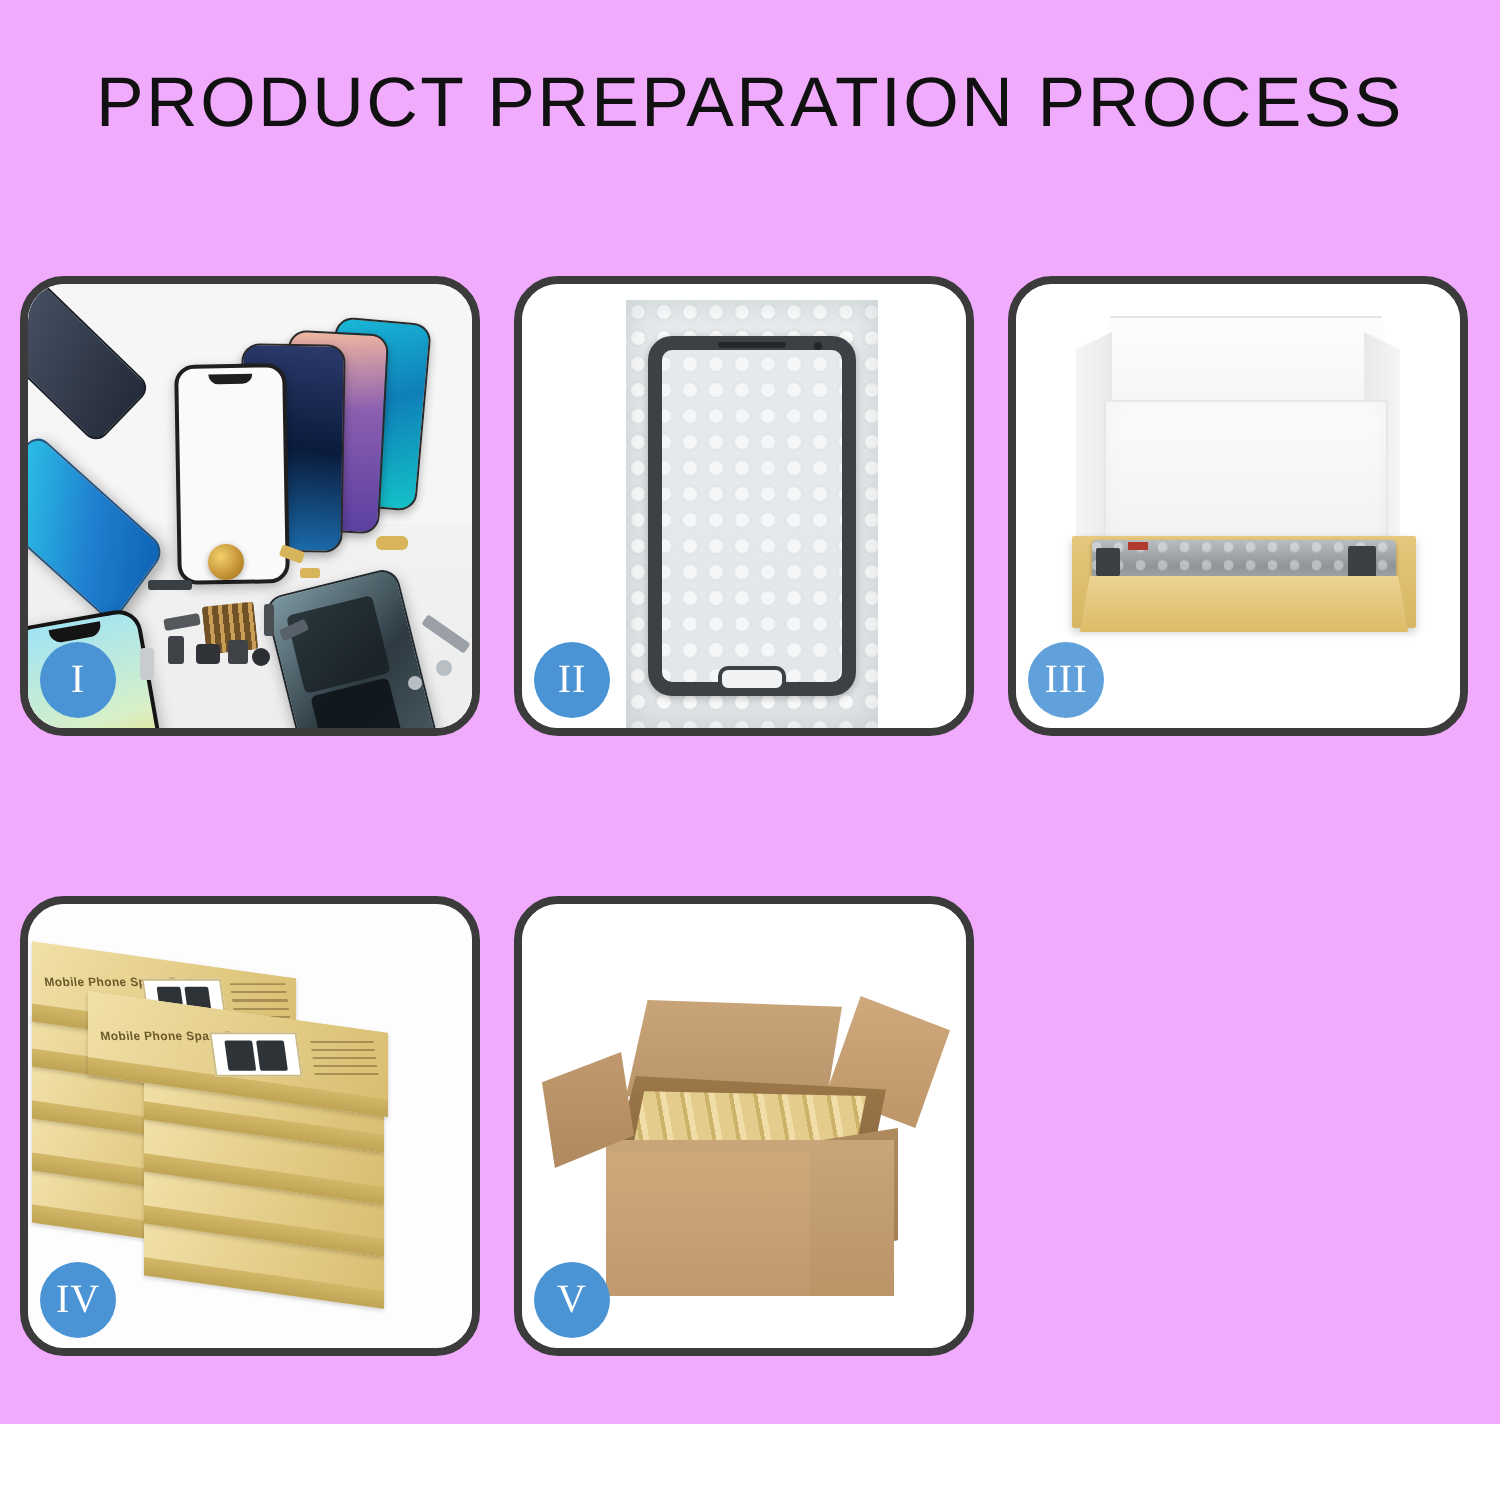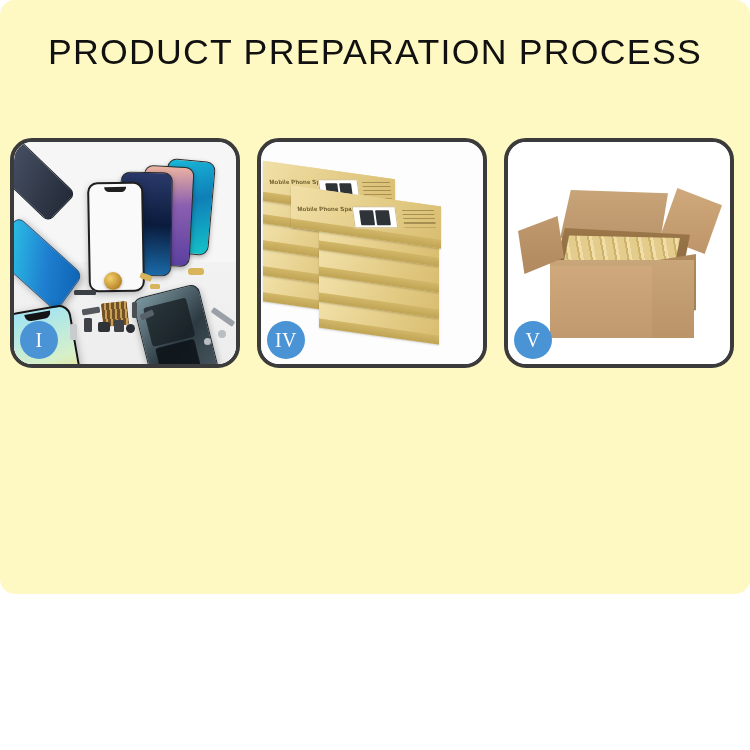--- a/index.html
+++ b/index.html
@@ -10,24 +10,23 @@
   body {
     width: 750px;
     height: 750px;
     font-family: "Liberation Sans", sans-serif;
     overflow: hidden;
     position: relative;
   }
 
   #page {
     width: 750px;
-    height: 594px;
+    height: 712px;
     position: relative;
-    background: #fef9c3;
-    border-radius: 15px;
+    background: #f0abfc;
   }
 
   
   .header {
     padding-top: 34px;
     text-align: center;
   }
   .main-title {
     font-family: "Liberation Sans", sans-serif;
     font-size: 35px;
@@ -445,21 +444,52 @@
           <div class="tinypart tp11"></div>
           <div class="tinypart tp12"></div>
           <div class="tinypart tp13"></div>
           <div class="tinypart tp14"></div>
           <div class="tinypart tp15"></div>
         </div>
       </div>
       <div class="badge">I</div>
     </div>
 
-
+    <div class="panel">
+      <div class="panel-inner">
+        <div class="scene-bubble">
+          <div class="bubble-sheet">
+            <div class="screen-glass">
+              <div class="speaker"></div>
+              <div class="cam"></div>
+              <div class="homebtn"></div>
+            </div>
+          </div>
+        </div>
+      </div>
+      <div class="badge">II</div>
+    </div>
+
+    <div class="panel">
+      <div class="panel-inner">
+        <div class="scene-openbox">
+          <div class="ob-lidback"></div>
+          <div class="ob-flapL"></div>
+          <div class="ob-flapR"></div>
+          <div class="ob-foam"></div>
+          <div class="ob-tray"></div>
+          <div class="ob-product"></div>
+          <div class="ob-prod-left"></div>
+          <div class="ob-prod-red"></div>
+          <div class="ob-prod-right"></div>
+          <div class="ob-tray-front"></div>
+        </div>
+      </div>
+      <div class="badge soft">III</div>
+    </div>
 
     <div class="panel">
       <div class="panel-inner">
         <div class="scene-stack">
           <div class="stack-wrap">
 
             <div class="sbox" style="left:2px; top:130px; width:96px; height:26px; transform:skewY(8deg);">
                 <div class="lidtop"></div>
                 <div class="side"></div>
               </div>

